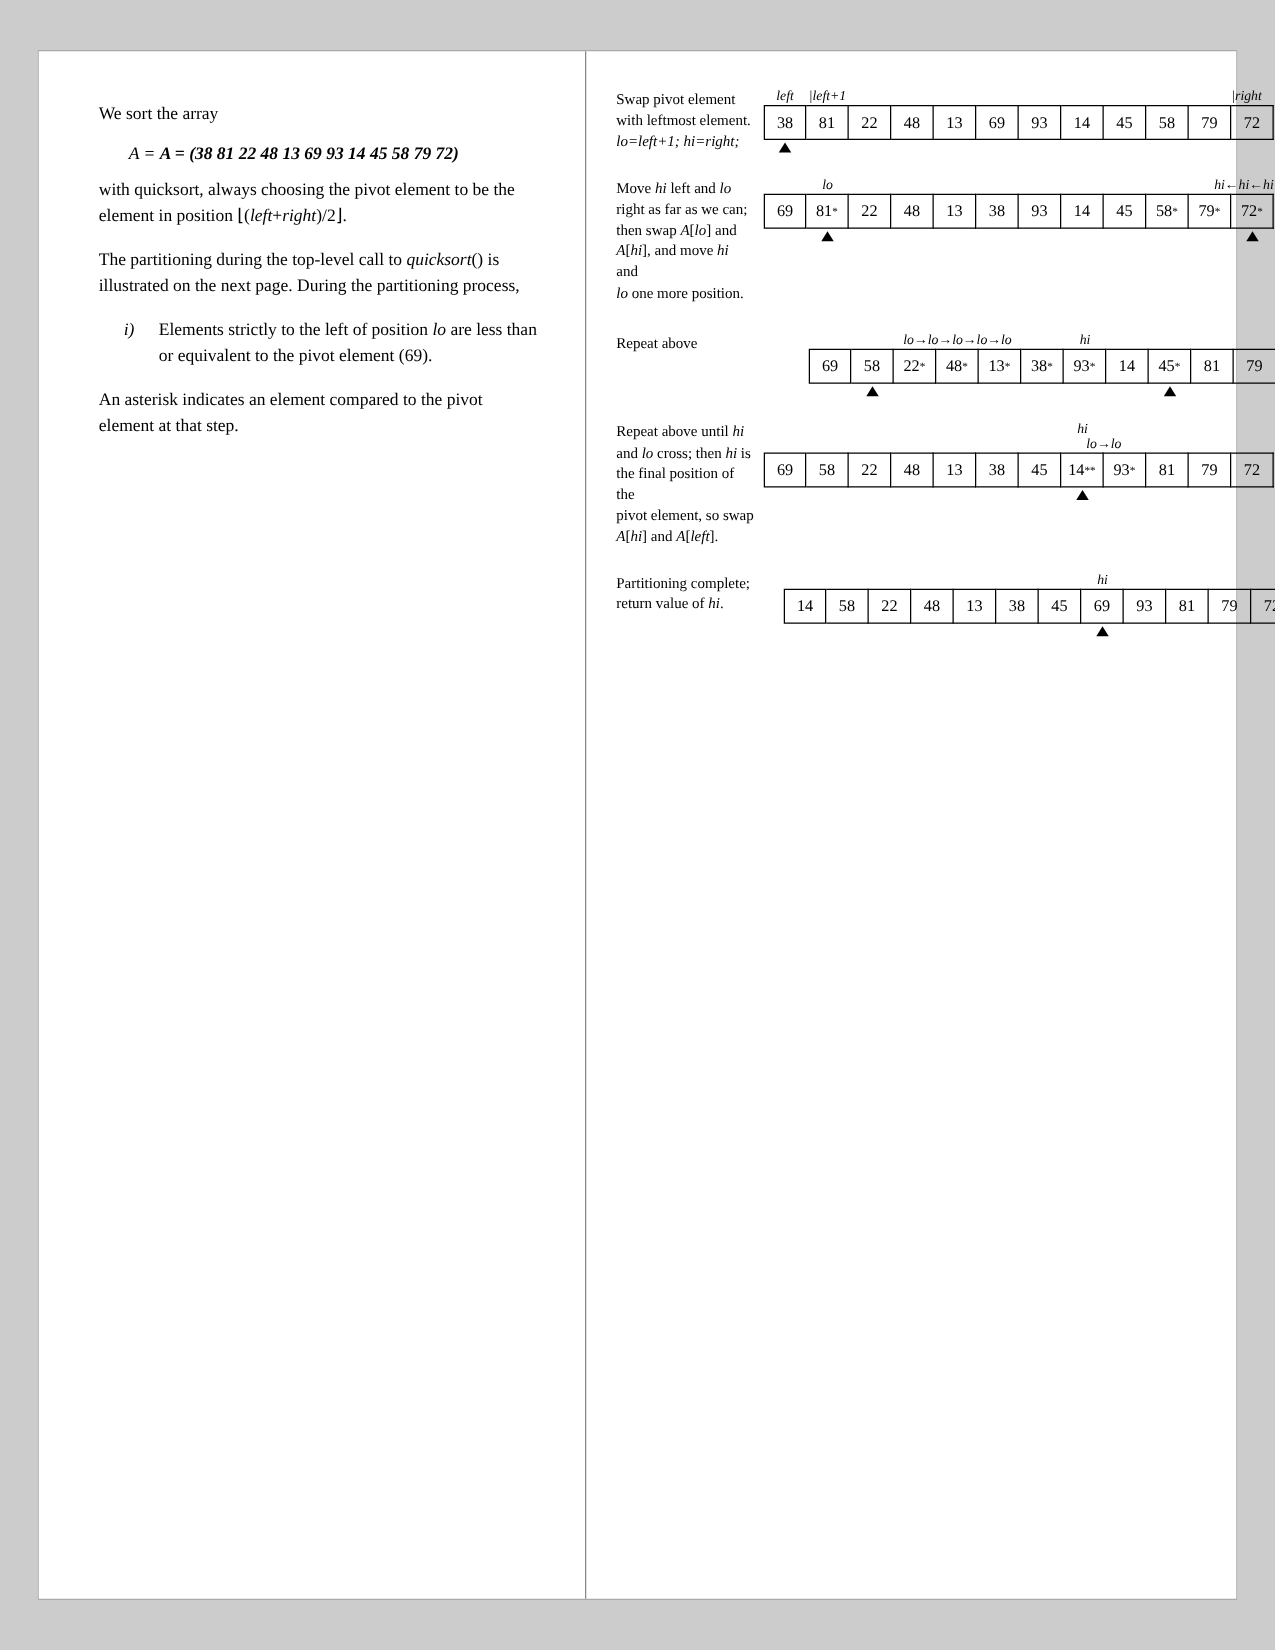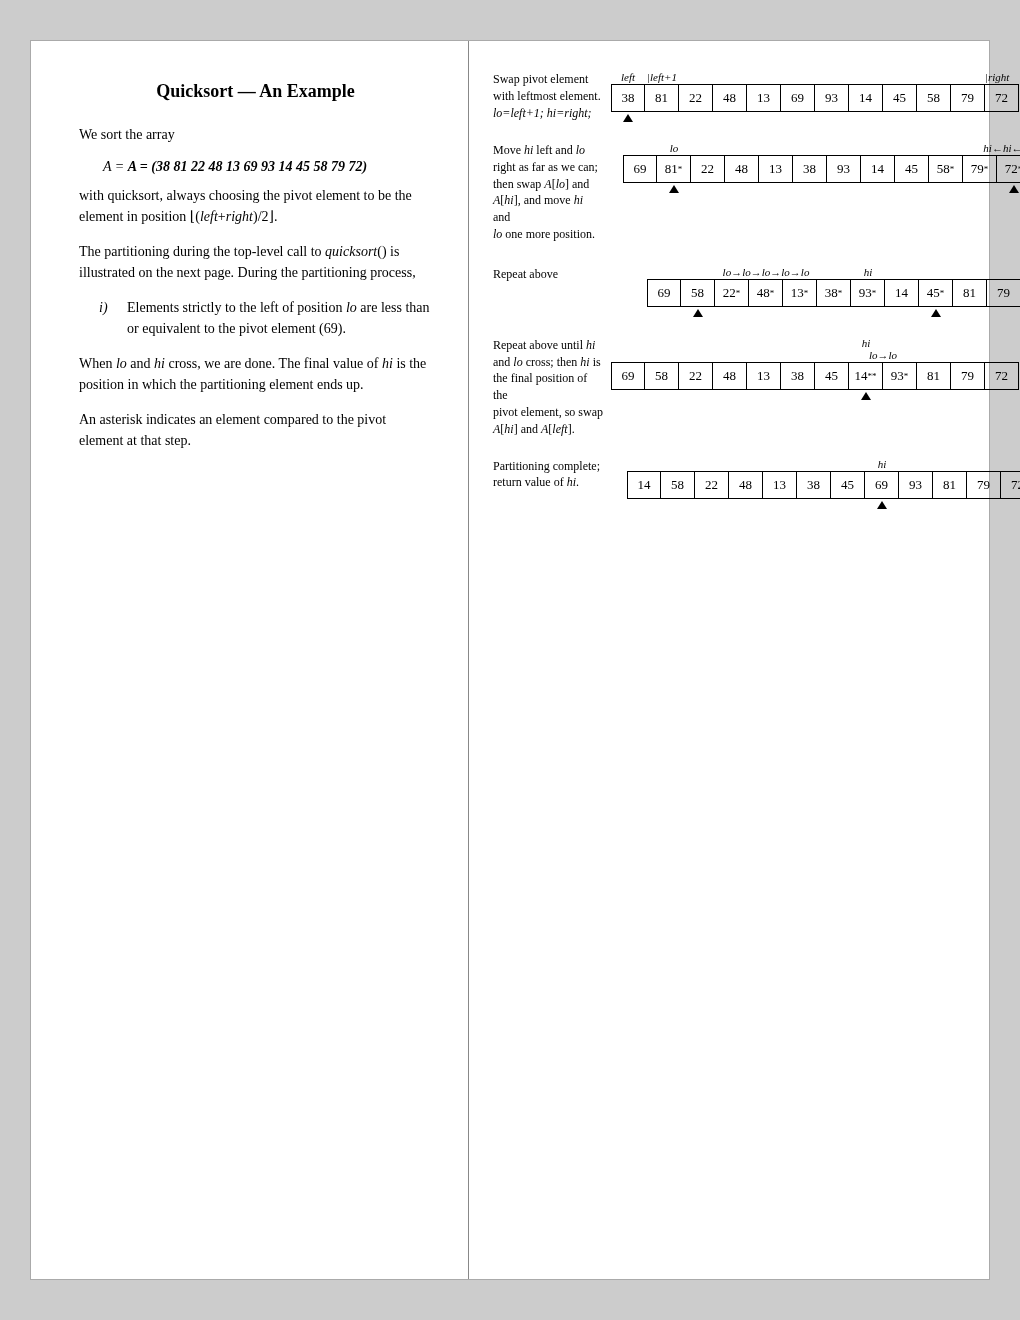--- a/index.html
+++ b/index.html
@@ -91,21 +91,20 @@
       border-right: 5px solid transparent;
       border-bottom: 8px solid #000;
     }
   </style>
 </head>
 <body>
 
 <div class="page">
 
   <div class="left-panel">
-    <div class="title">Quicksort — An Example</div>
 
     <div class="text-block">
       <span>We sort the array</span>
     </div>
 
     <div class="array-formula">
       <em>A</em> = <strong>A = (38 81 22 48 13 69 93 14 45 58 79 72)</strong>
     </div>
 
     <div class="text-block">
@@ -116,23 +115,20 @@
       The partitioning during the top-level call to <em>quicksort</em>() is illustrated on the next page.  During the partitioning process,
     </div>
 
     <div class="list-items">
       <div class="list-item">
         <span class="list-label">i)</span>
         <span>Elements strictly to the left of position <em>lo</em> are less than or equivalent to the pivot element (69).</span>
       </div>
     </div>
 
-    <div class="text-block">
-      When <em>lo</em> and <em>hi</em> cross, we are done.  The final value of <em>hi</em> is the position in which the partitioning element ends up.
-    </div>
 
     <div class="text-block">
       An asterisk indicates an element compared to the pivot element at that step.
     </div>
   </div>
 
   <div class="right-panel">
 
     <div class="diagram-section">
       <div style="display:flex; align-items:flex-start; gap:8px;">
@@ -173,21 +169,21 @@
           <div style="display:flex; margin-top:2px;">
             <div style="width:34px; display:flex; justify-content:center;">
                 <div class="arrow-up"></div>
               </div>
           </div>
         </div>
       </div>
     </div>
 
     <div class="diagram-section" style="margin-top:10px;">
-      <div style="display:flex; align-items:flex-start; gap:20px;">
+      <div style="display:flex; align-items:flex-start; gap:8px;">
         <div style="min-width:110px; font-size:12px; line-height:1.4;">
           Move <em>hi</em> left and <em>lo</em><br>right as far as we can;<br>then swap <em>A</em>[<em>lo</em>] and<br><em>A</em>[<em>hi</em>], and move <em>hi</em> and<br><em>lo</em> one more position.
         </div>
         <div style="flex:1;">
 
           <div style="display:flex; font-size:11px; font-style:italic; margin-bottom:1px; align-items:flex-end;">
             <span style="width:34px;"></span>
             <span style="width:34px; text-align:center;"><em>lo</em></span>
             <span style="width:34px;"></span>
             <span style="width:34px;"></span>

